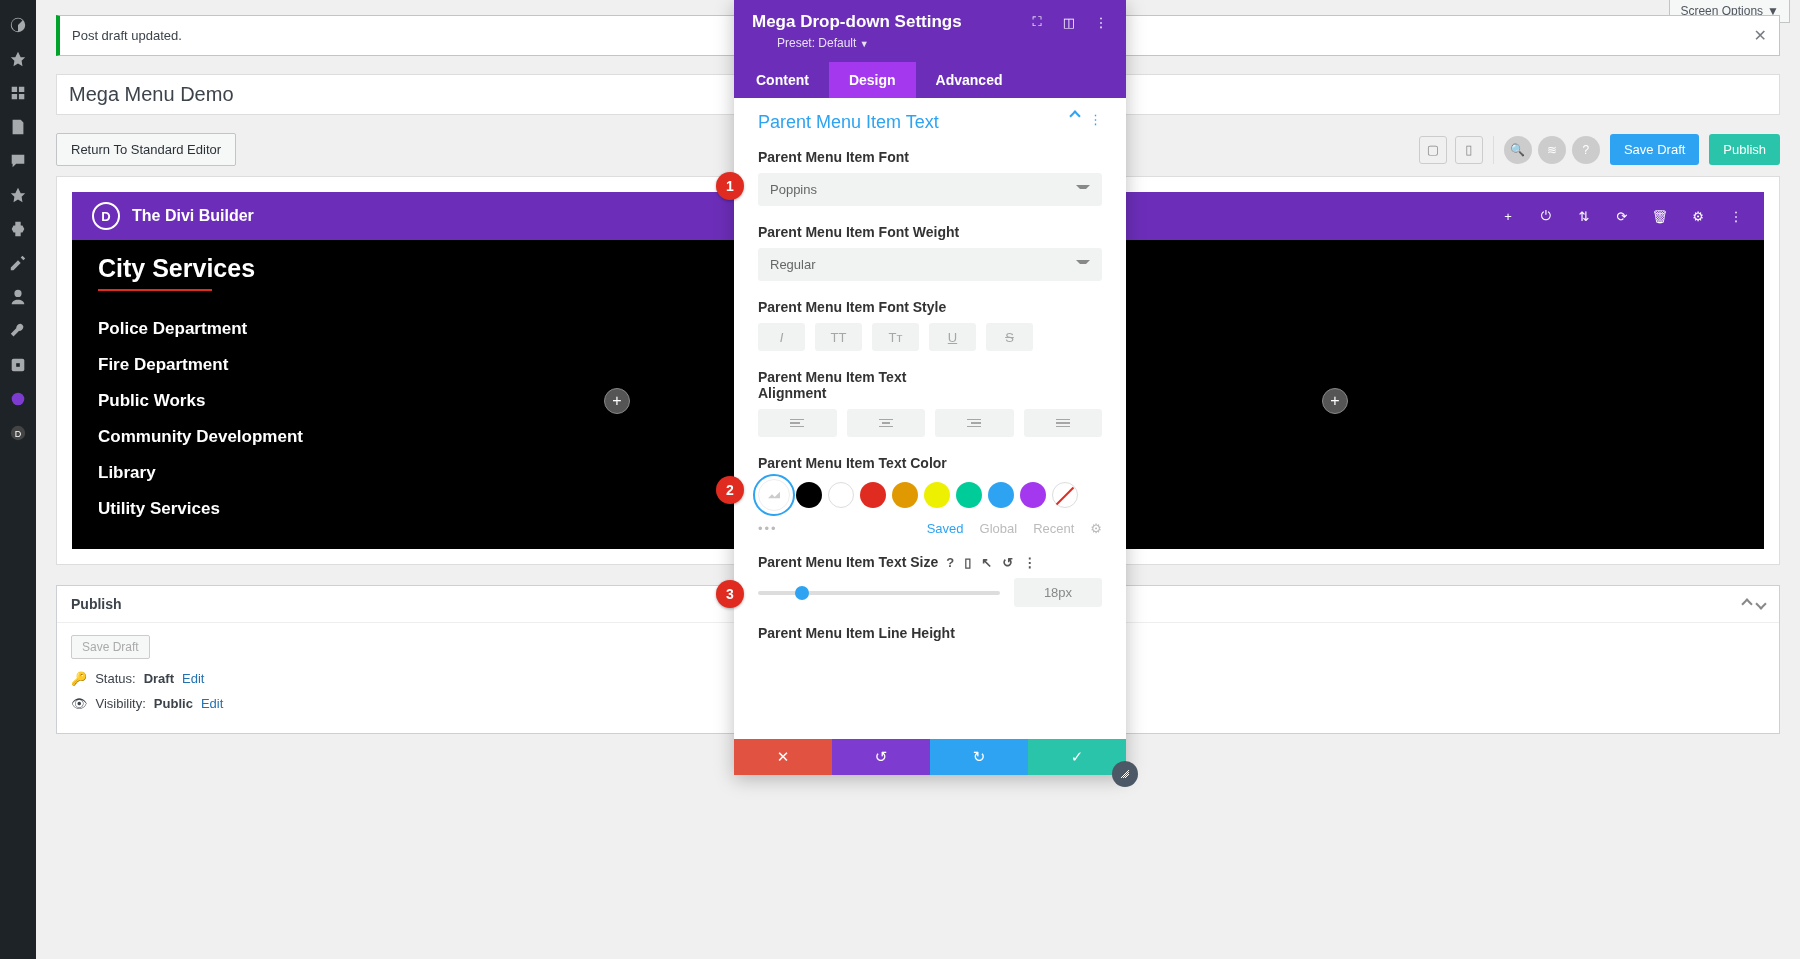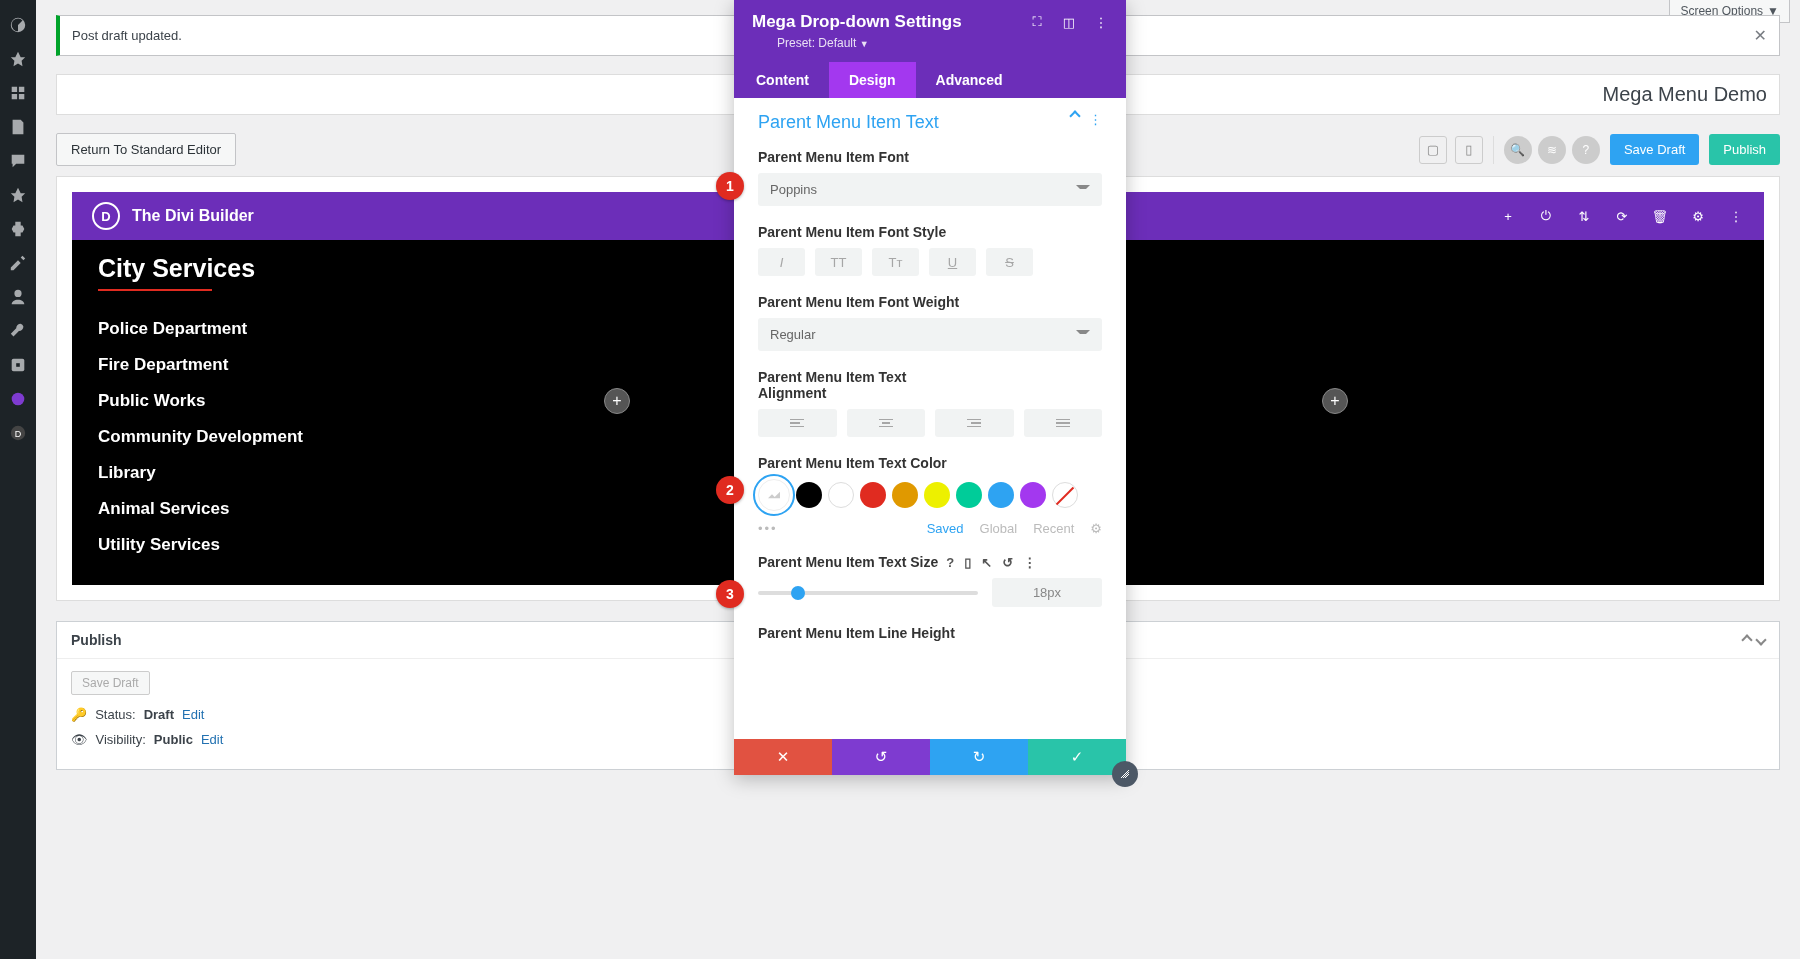--- a/index.html
+++ b/index.html
@@ -14,21 +14,21 @@
 
 .main { flex: 1; display: flex; flex-direction: column; }
 .screen-options { position: absolute; top: 0; right: 10px; background: #f6f7f7; border: 1px solid #c3c4c7; border-top: none; padding: 4px 10px; font-size: 12px; color: #50575e; cursor: pointer; display: flex; align-items: center; gap: 4px; }
 .page-header { padding: 10px 20px 0 20px; display: flex; align-items: center; gap: 12px; }
 .page-header h1 { font-size: 23px; font-weight: 400; color: #1d2327; }
 .btn-add-new { border: 1px solid #2271b1; color: #2271b1; background: #f6f7f7; padding: 4px 10px; font-size: 13px; border-radius: 2px; cursor: pointer; }
 
 .notice { margin: 15px 20px 10px 20px; background: #fff; border: 1px solid #c3c4c7; border-left: 4px solid #00a32a; padding: 10px 12px; position: relative; display: flex; align-items: center; justify-content: space-between; }
 .notice .dismiss { color: #787c82; font-size: 16px; cursor: pointer; }
 
-.title-input { margin: 8px 20px; background: #fff; border: 1px solid #ddd; padding: 8px 12px; font-size: 20px; width: calc(100% - 40px); color: #3c434a; text-align: right; }
+.title-input { margin: 8px 20px; background: #fff; border: 1px solid #ddd; padding: 8px 12px; font-size: 20px; width: calc(100% - 40px); color: #3c434a; }
 
 .toolbar-row { margin: 10px 20px; display: flex; align-items: center; justify-content: space-between; }
 .btn-std { background: #f6f7f7; border: 1px solid #c3c4c7; padding: 8px 14px; font-size: 13px; color: #2c3338; cursor: pointer; border-radius: 2px; }
 .toolbar-right { display: flex; align-items: center; gap: 10px; }
 .device-icons { display: flex; gap: 8px; padding-right: 10px; border-right: 1px solid #ddd; }
 .device-icons .di { width: 28px; height: 28px; border: 1px solid #ccc; border-radius: 3px; display: flex; align-items: center; justify-content: center; color: #888; cursor: pointer; }
 .circle-btns { display: flex; gap: 6px; }
 .circle-btn { width: 28px; height: 28px; border-radius: 50%; background: #ccc; color: #fff; display: flex; align-items: center; justify-content: center; font-size: 12px; cursor: pointer; }
 .btn-primary { background: #2ea3f2; color: #fff; border: none; padding: 8px 14px; font-size: 13px; border-radius: 3px; cursor: pointer; }
 .btn-success { background: #29c4a9; color: #fff; border: none; padding: 8px 14px; font-size: 13px; border-radius: 3px; cursor: pointer; }
@@ -93,21 +93,21 @@
 .swatch.selected { outline: 2px solid #2ea3f2; outline-offset: 3px; width: 32px; height: 32px; background: #fff; border: 1px solid #eee; display:flex; align-items:center; justify-content:center; }
 .swatch.none { background: #fff; border: 1px solid #ddd; position: relative; }
 .swatch.none::after { content: ''; position: absolute; width: 100%; height: 2px; background: #E02B20; top: 50%; left: 0; transform: rotate(-45deg); }
 .palette-tabs { display: flex; justify-content: space-between; margin-top: 10px; align-items: center; font-size: 13px; }
 .palette-tabs .pt { color: #bbb; cursor: pointer; }
 .palette-tabs .pt.active { color: #2ea3f2; }
 .palette-tabs .dots { color: #bbb; letter-spacing: 2px; }
 .slider-row { display: flex; gap: 14px; align-items: center; }
 .slider { flex: 1; height: 4px; background: #ddd; border-radius: 2px; position: relative; }
 .slider .thumb { position: absolute; width: 14px; height: 14px; background: #2ea3f2; border-radius: 50%; top: 50%; transform: translate(-50%, -50%); }
-.slider-val { width: 110px; background: #f1f3f3; border: none; padding: 7px 10px; font-size: 13px; color: #888; text-align: center; border-radius: 3px; }
+.slider-val { width: 88px; background: #f1f3f3; border: none; padding: 7px 10px; font-size: 13px; color: #888; text-align: center; border-radius: 3px; }
 .sp-footer { display: flex; height: 36px; }
 .sp-footer .fbtn { flex: 1; display: flex; align-items: center; justify-content: center; color: #fff; cursor: pointer; font-size: 15px; }
 .resize-corner { position: absolute; bottom: -12px; right: -12px; width: 26px; height: 26px; background: #4c5866; border-radius: 50%; display: flex; align-items: center; justify-content: center; cursor: nwse-resize; }
 .resize-corner svg { fill: #fff; width: 12px; height: 12px; }
 
 .anno { position: absolute; width: 28px; height: 28px; background: #E02B20; color: #fff; border-radius: 50%; display: flex; align-items: center; justify-content: center; font-size: 14px; font-weight: 600; z-index: 200; box-shadow: 0 1px 3px rgba(0,0,0,.3); }
 
 .chev { display: inline-block; width: 8px; height: 8px; border-right: 2px solid currentColor; border-bottom: 2px solid currentColor; }
 .chev.up { transform: rotate(-135deg); }
 .chev.down { transform: rotate(45deg); }
@@ -235,21 +235,20 @@
         </div>
       </div>
       <div class="preview">
         <h2>City Services</h2>
         <div class="underline"></div>
         <div class="menu-item">Police Department</div>
         <div class="menu-item">Fire Department</div>
         <div class="menu-item">Public Works</div>
         <div class="menu-item">Community Development</div>
         <div class="menu-item">Library</div>
-        <div class="menu-item">Animal Services</div>
         <div class="menu-item">Utility Services</div>
         <div class="add-circle" style="left:532px; top:148px;">+</div>
         <div class="add-circle" style="left:1250px; top:148px;">+</div>
       </div>
     </div>
 
     <div class="metabox">
       <div class="metabox-header">
         <h3>Publish</h3>
         <div class="toggles">
@@ -303,39 +302,39 @@
       </div>
     </div>
     <div class="sp-body">
       <div class="sp-field">
         <div class="sp-label">Parent Menu Item Font</div>
         <div class="sp-select-wrap">
           <select class="sp-select"><option>Poppins</option></select>
         </div>
       </div>
       <div class="sp-field">
+        <div class="sp-label">Parent Menu Item Font Weight</div>
+        <div class="sp-select-wrap">
+          <select class="sp-select"><option>Regular</option></select>
+        </div>
+      </div>
+      <div class="sp-field">
         <div class="sp-label">Parent Menu Item Font Style</div>
         <div class="style-btns">
           <div class="style-btn">
               <i>I</i>
             </div>
           <div class="style-btn">TT</div>
           <div class="style-btn">Tᴛ</div>
           <div class="style-btn">
               <u>U</u>
             </div>
           <div class="style-btn">
               <s>S</s>
             </div>
-        </div>
-      </div>
-      <div class="sp-field">
-        <div class="sp-label">Parent Menu Item Font Weight</div>
-        <div class="sp-select-wrap">
-          <select class="sp-select"><option>Regular</option></select>
         </div>
       </div>
       <div class="sp-field">
         <div class="sp-label" style="max-width:160px;">Parent Menu Item Text Alignment</div>
         <div class="align-btns">
           <div class="align-btn">
               <div class="lines">
                 <span style="width:14px"></span>
                 <span style="width:10px"></span>
                 <span style="width:14px"></span>

